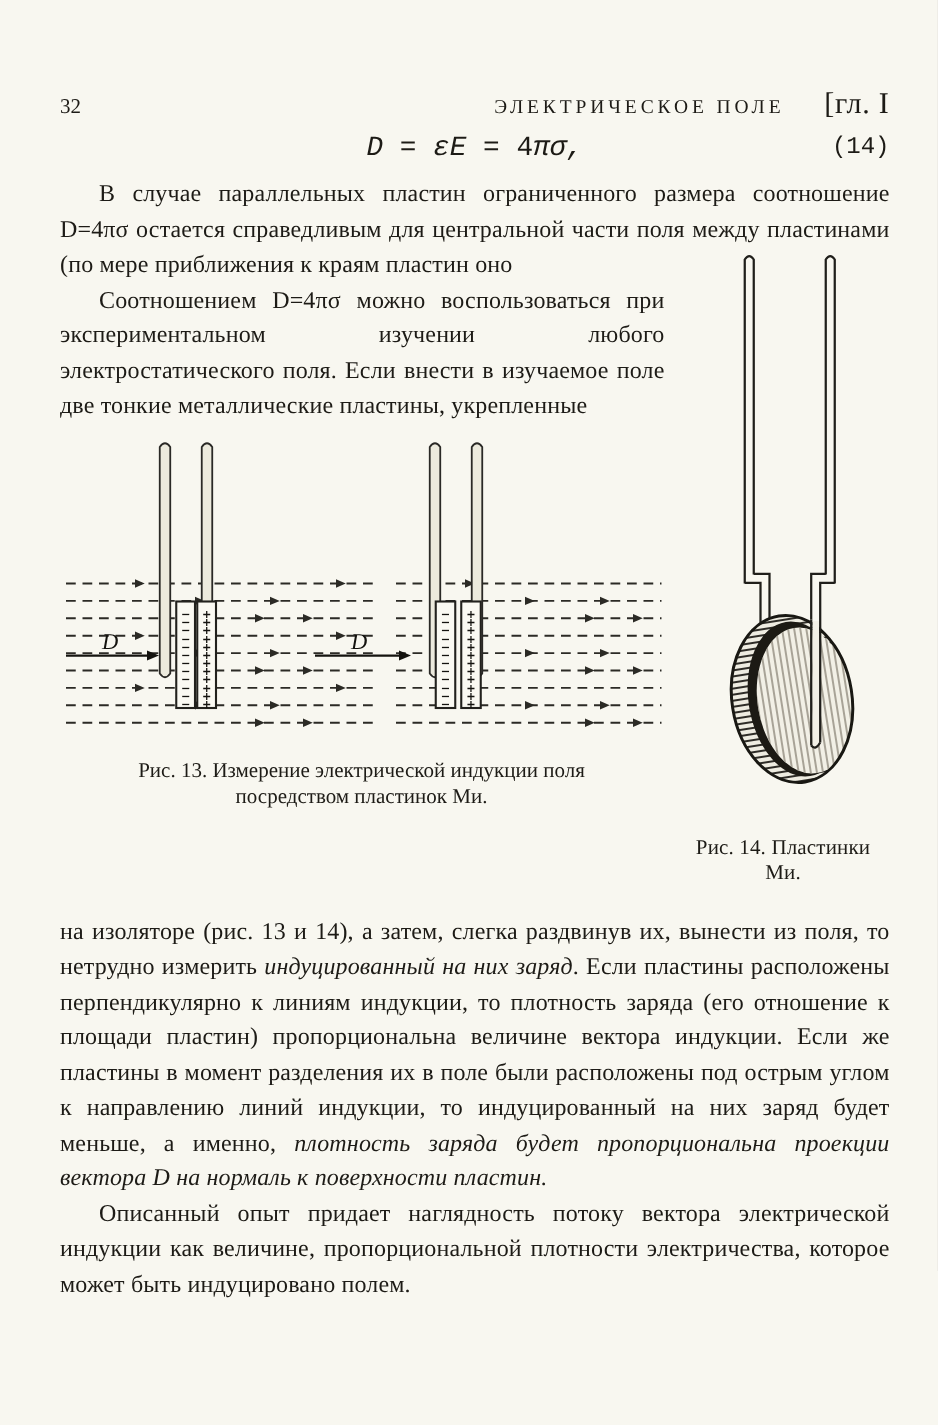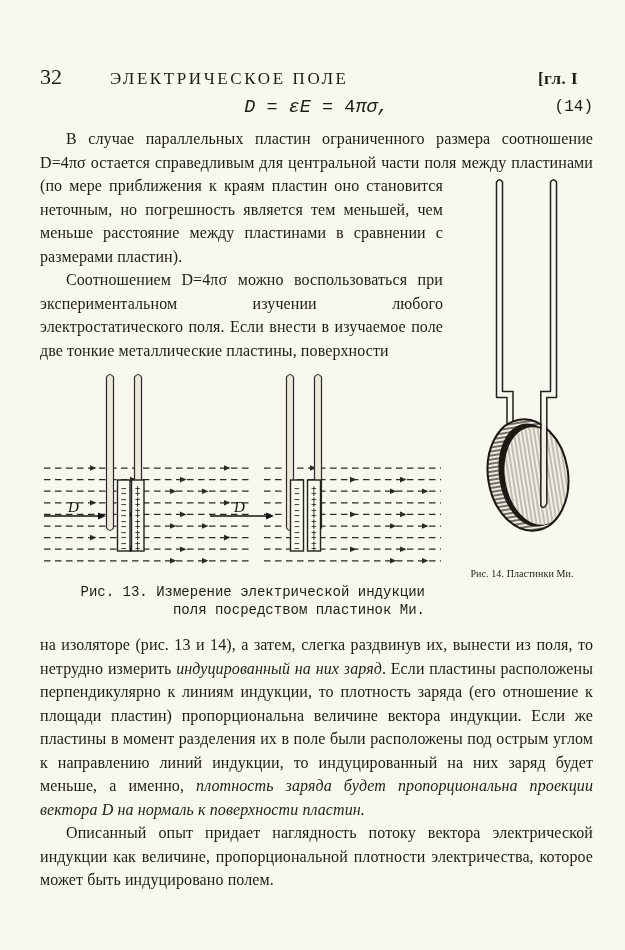--- a/index.html
+++ b/index.html
@@ -4,41 +4,41 @@
 <style>
   html,body{margin:0;padding:0;background:#e8e6df;}
   .page{
     width:625px;height:950px;background:#f8f7f0;color:#1d1b16;
     font-family:"Liberation Serif",serif;overflow:hidden;position:relative;
     box-sizing:border-box;
   }
   .inner{padding:40px 32px 0 40px;}
   
   .hdr{display:flex;align-items:baseline;}
-  .hdr .pnum{font-size:22px;width:70px;margin-top:24px;}
-  .hdr .htitle{flex:1;text-align:left;font-size:17px;letter-spacing:2.6px;}
-  .hdr .hchap{width:70px;text-align:center;font-size:17px;letter-spacing:0.5px;font-weight:bold;}
+  .hdr .pnum{font-size:14px;width:70px;margin-top:24px;}
+  .hdr .htitle{flex:1;text-align:right;font-size:13px;letter-spacing:2.6px;}
+  .hdr .hchap{width:70px;text-align:right;font-size:20px;letter-spacing:0.5px;}
   
   .lead{margin:21px 0 0;text-indent:26px;font-size:16px;}
   .eqrow{position:relative;margin:7px 0 9px;text-align:center;font-size:18.5px;font-family:Liberation Mono, monospace;}
   .eqrow .eqnum{position:absolute;right:0;top:1px;font-size:16px;}
   .eq-it{font-style:italic;}
   p.bodytext{margin:0;font-size:16px;line-height:23.5px;text-align:justify;
     letter-spacing:0.1px;}
   p.bodytext.ind{text-indent:26px;}
   .it{font-style:italic;font-family:Liberation Serif, serif;}
   
   .fig14-float{float:right;width:142px;margin:2px 0 4px 8px;display:block;
     text-indent:0;}
   .fig14-caption{display:block;width:128px;margin:4px auto 0;text-align:center;
-    font-size:10px;line-height:17.5px;text-indent:0;}
+    font-size:14px;line-height:17.5px;text-indent:0;}
   
   .fig13-wrap{width:402px;overflow:hidden;display:flow-root;margin-top:8px;}
-  .fig13-caption{width:368px;margin:5px auto 0;text-align:right;
-    font-size:14px;line-height:17.5px;font-family:Liberation Mono, monospace;}
+  .fig13-caption{width:368px;margin:5px auto 0;text-align:center;
+    font-size:14px;line-height:17.5px;}
   .lower{clear:both;padding-top:14px;}
   
   .fline{stroke:#2b2a25;stroke-width:1.25;stroke-dasharray:6.5,4.5;fill:none;}
   .fhead{fill:#2b2a25;stroke:none;}
   .rod{fill:#eceadd;stroke:#2a2926;stroke-width:1.2;}
   .plate{fill:#faf9f2;stroke:#22211d;stroke-width:1.4;}
   .csign{font-family:"DejaVu Sans",sans-serif;font-weight:bold;font-size:7.5px;
     text-anchor:middle;fill:#14130f;}
   .dlabel{font-family:"Liberation Serif",serif;font-style:italic;font-size:15px;
     fill:#14130f;}
@@ -100,23 +100,23 @@
         </g>
         <g>
           <rect x="90.6" y="247" width="4.4" height="84" fill="#f2f0e6" stroke="none"></rect>
           <path class="rodline" d="M89.8,246 V330"></path>
           <path class="rodline" d="M95.8,251 V328"></path>
           <path class="rodline" d="M89.8,330 Q92.8,333.5 95.8,328"></path>
         </g>
       </svg>
       <span class="fig14-caption">Рис. 14. Пластинки Ми.</span>
     </span>
-    <span>становится неточным, но погрешность является тем меньшей, чем меньше расстояние между пластинами в сравнении с размерами пластин).</span></p>
-
-  <p class="bodytext ind">Соотношением D=4πσ можно воспользоваться при экспериментальном изучении любого электростатического поля. Если внести в изучаемое поле две тонкие металлические пластины, поверхности</p>
+    </p>
+
+  <p class="bodytext ind">Соотношением D=4πσ можно воспользоваться при экспериментальном изучении любого электростатического поля. Если внести в изучаемое поле две тонкие металлические пластины, укрепленные</p>
 
   <div class="fig13-wrap">
     <svg id="fig13-svg" viewBox="0 0 402 205" width="402" height="205">
       <g id="f13-lines">
             <line x1="4" y1="98" x2="209" y2="98" class="fline"></line>
             <path d="M50,95.2 L56.5,98 L50,100.8 Z" class="fhead"></path>
             <path d="M184,95.2 L190.5,98 L184,100.8 Z" class="fhead"></path>
             <line x1="4" y1="109.6" x2="209" y2="109.6" class="fline"></line>
             <path d="M90,106.8 L96.5,109.6 L90,112.39999999999999 Z" class="fhead"></path>
             <path d="M140,106.8 L146.5,109.6 L140,112.39999999999999 Z" class="fhead"></path>

